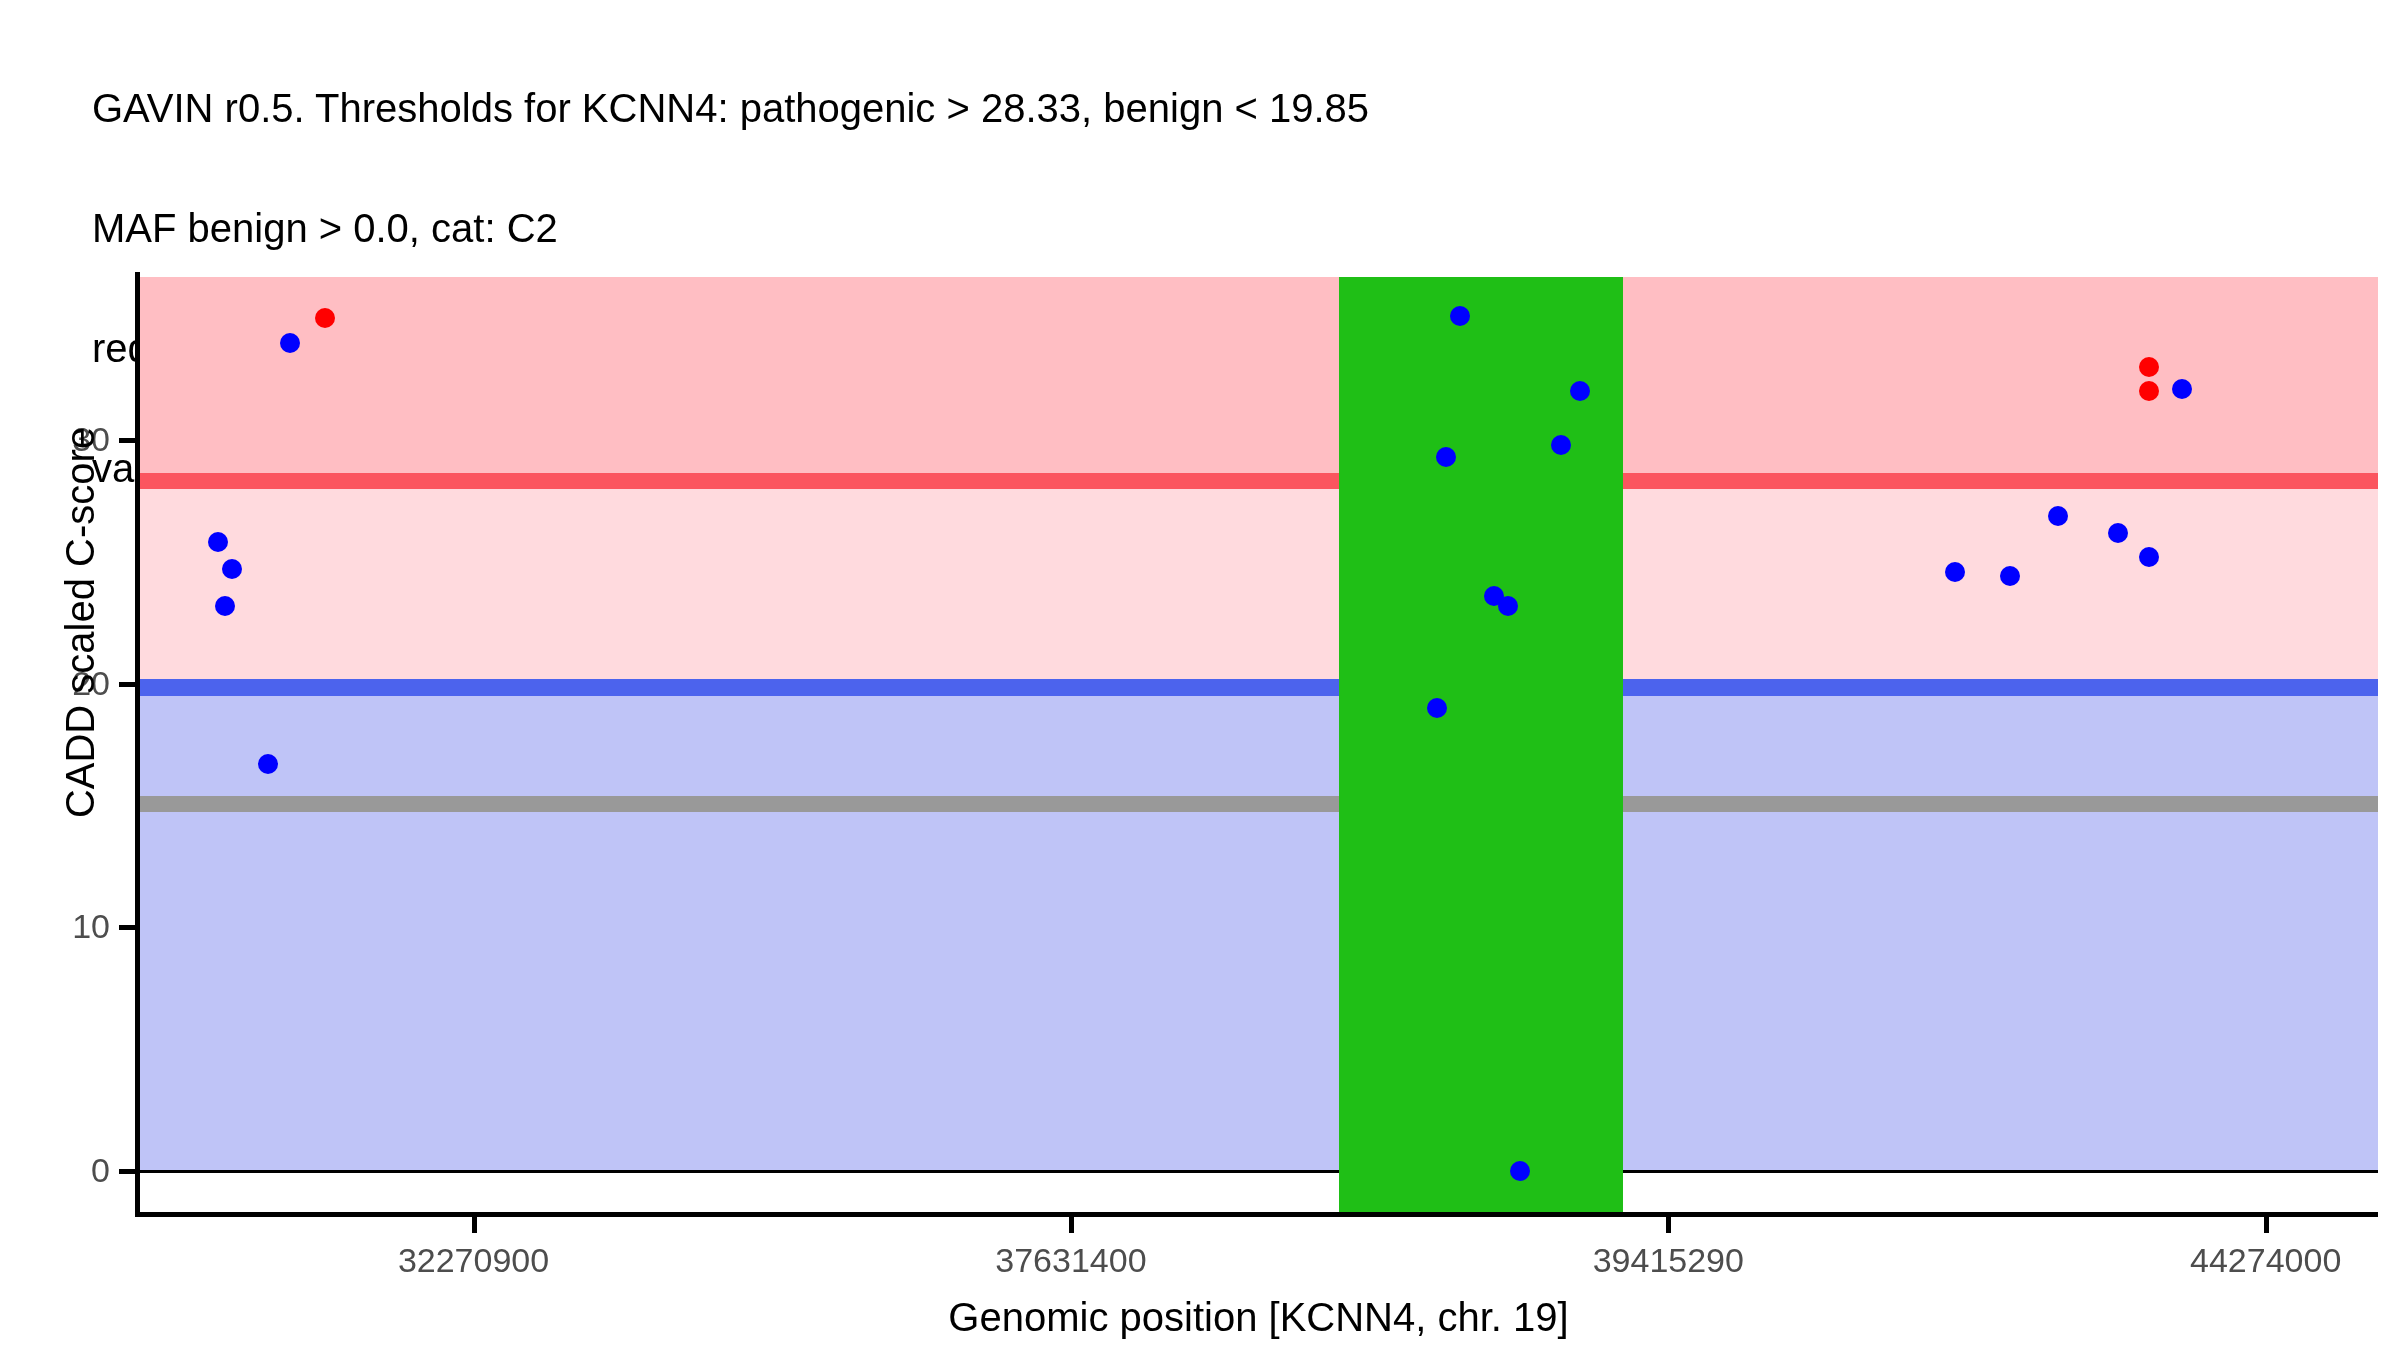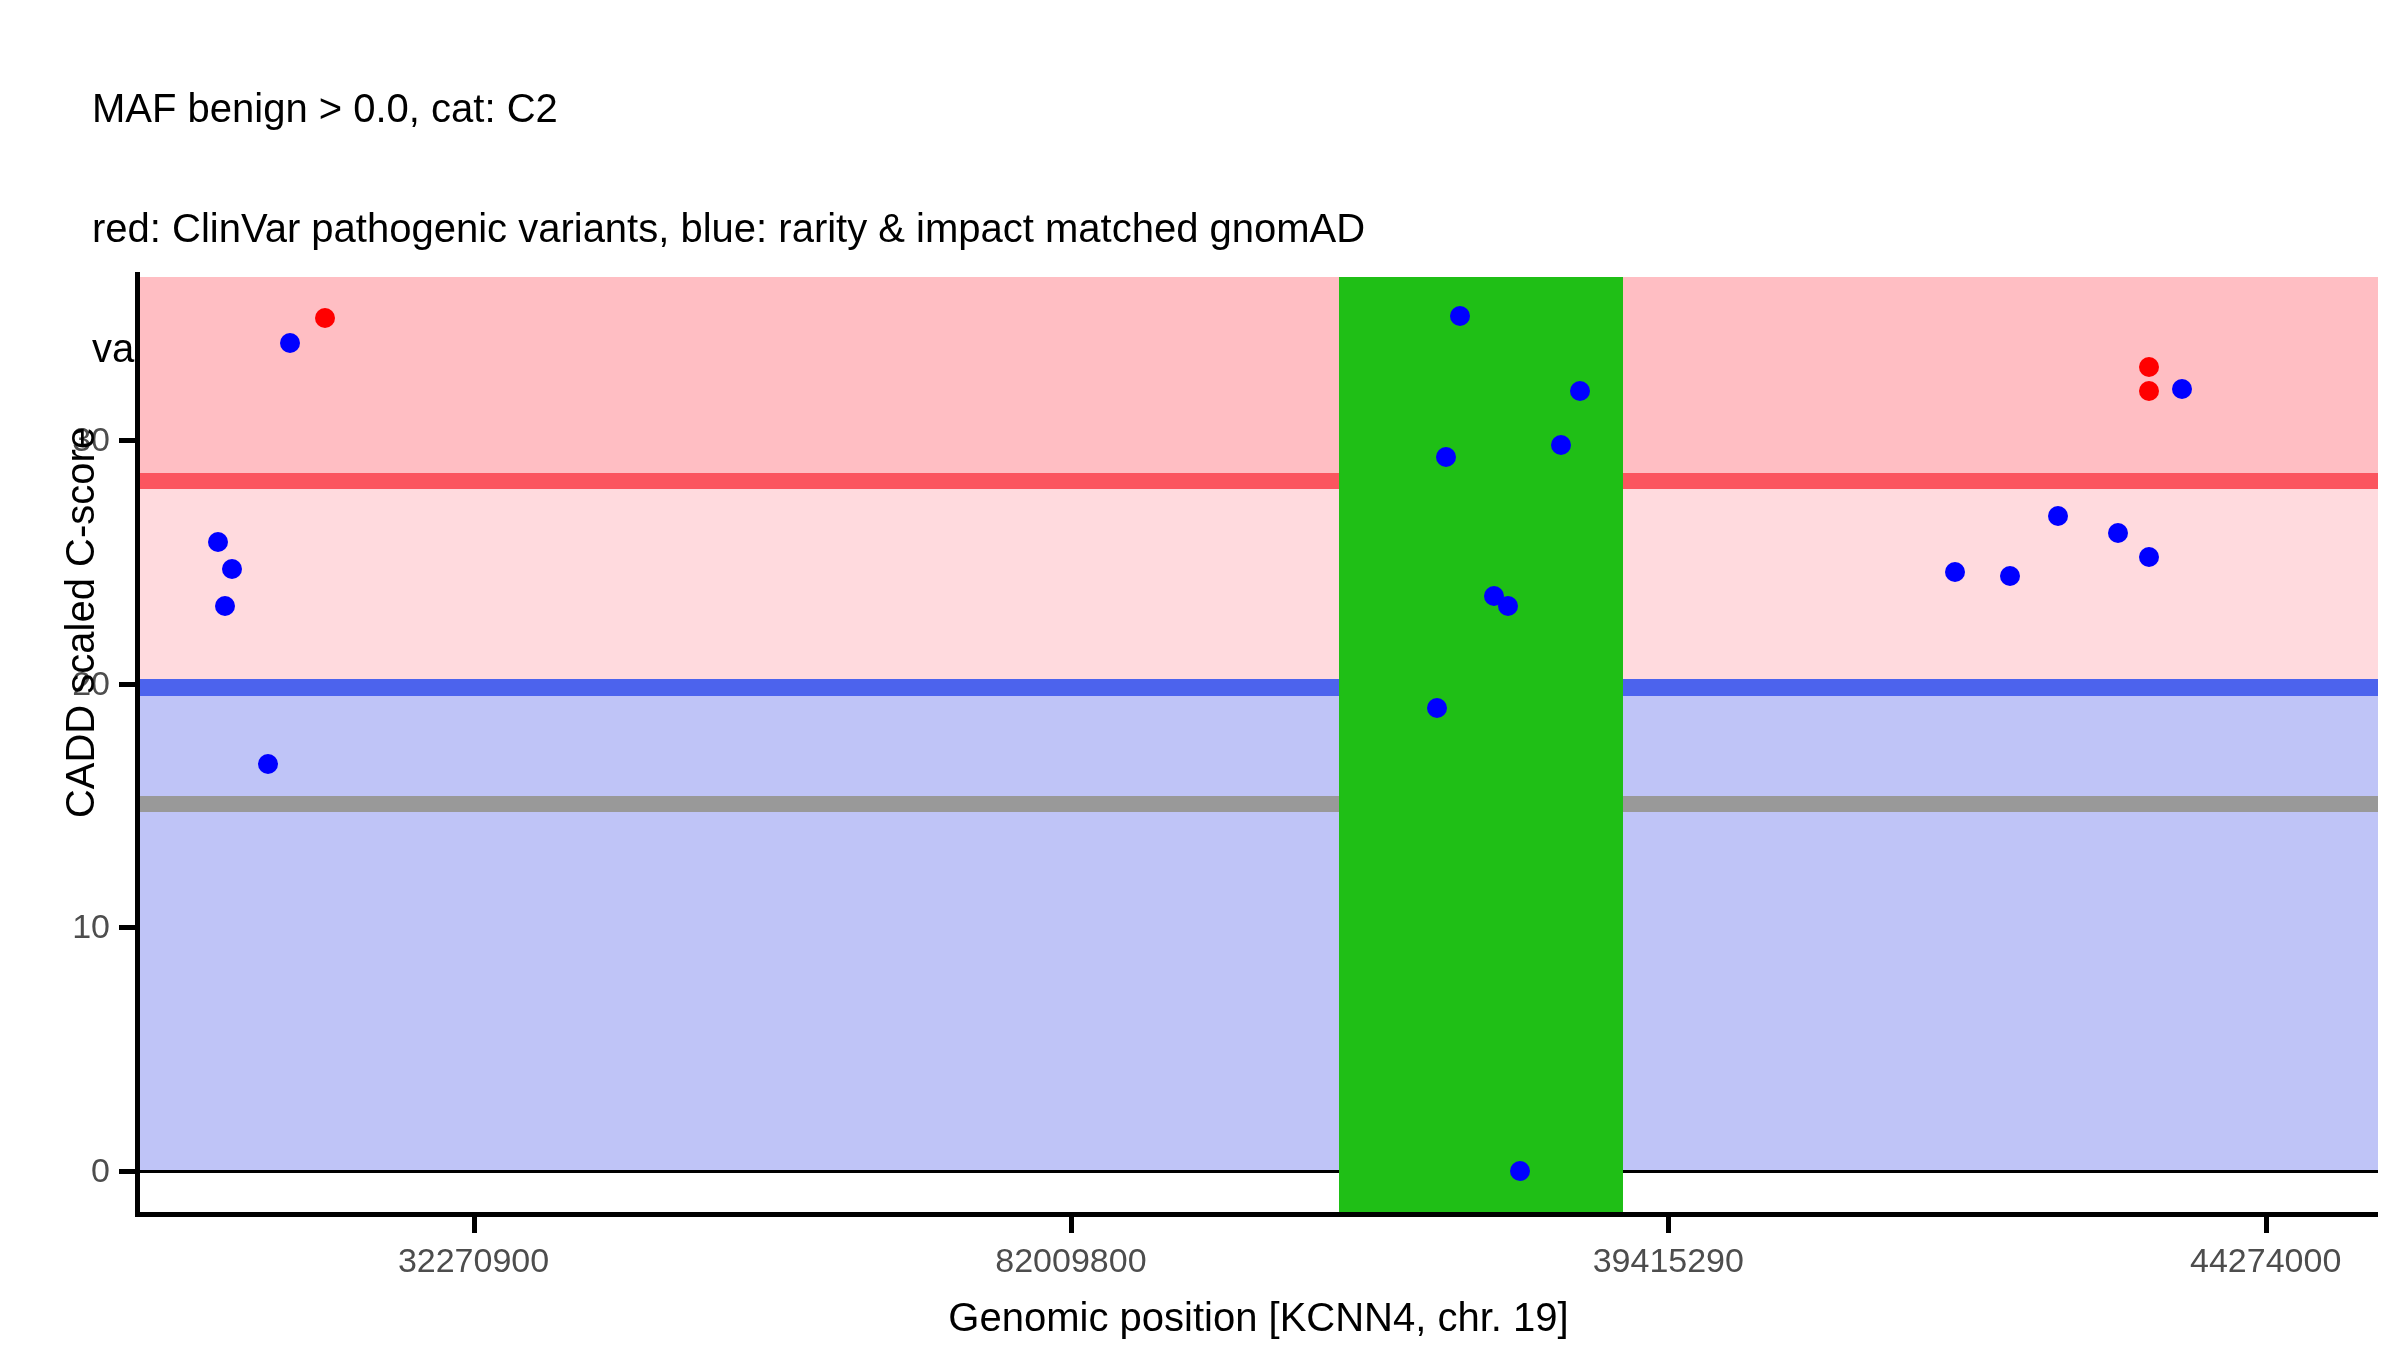--- a/index.html
+++ b/index.html
@@ -147,20 +147,21 @@
     width: 2239px;
     text-align: center;
     font-size: 40px;
     color: #000000;
   }
 </style>
 </head>
 <body>
 
 <div id="title-block">
+  <span class="title-line">GAVIN r0.5. Thresholds for KCNN4: pathogenic &gt; 28.33, benign &lt; 19.85</span>
   <span class="title-line">MAF benign &gt; 0.0, cat: C2</span>
   <span class="title-line">red: ClinVar pathogenic variants, blue: rarity &amp; impact matched gnomAD</span>
   <span class="title-line">variants, green: RefSeq exons, grey: genome-wide fallback threshold</span>
 </div>
 
 <div id="plot-area">
 
   <div id="panel">
     <div id="bands-layer">
         <div class="band" style="top: 0px; height: 203.801px; background: rgb(255, 190, 195);"></div>
@@ -210,21 +211,21 @@
       <div class="ytick-label" style="top: 909.117px;">10</div>
       <div class="ytick-mark" style="top: 681.628px;"></div>
       <div class="ytick-label" style="top: 665.628px;">20</div>
       <div class="ytick-mark" style="top: 438.138px;"></div>
       <div class="ytick-label" style="top: 422.138px;">30</div>
     </div>
   <div id="xticks-layer">
       <div class="xtick-mark" style="left: 471.536px;"></div>
       <div class="xtick-label" style="left: 473.536px;">32270900</div>
       <div class="xtick-mark" style="left: 1068.92px;"></div>
-      <div class="xtick-label" style="left: 1070.92px;">82009800</div>
+      <div class="xtick-label" style="left: 1070.92px;">37631400</div>
       <div class="xtick-mark" style="left: 1666.31px;"></div>
       <div class="xtick-label" style="left: 1668.31px;">39415290</div>
       <div class="xtick-mark" style="left: 2263.69px;"></div>
       <div class="xtick-label" style="left: 2265.69px;">44274000</div>
     </div>
 
   <div id="y-axis-title">CADD scaled C-score</div>
   <div id="x-axis-title">Genomic position [KCNN4, chr. 19]</div>
 </div>
 

